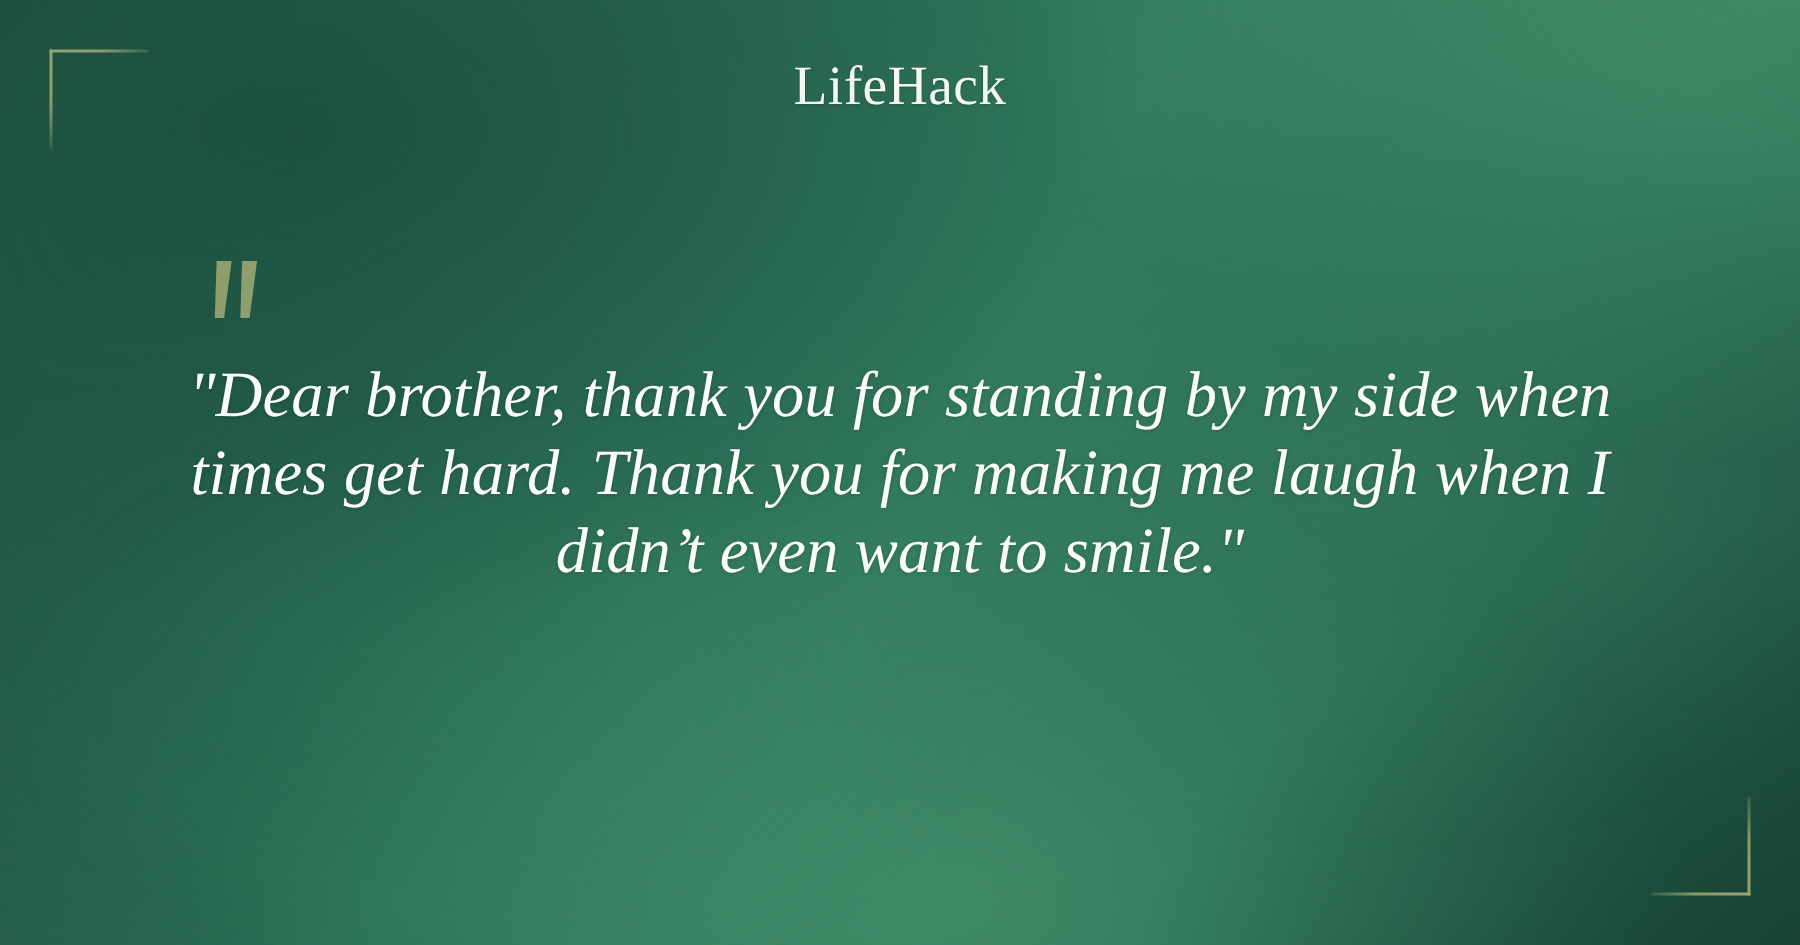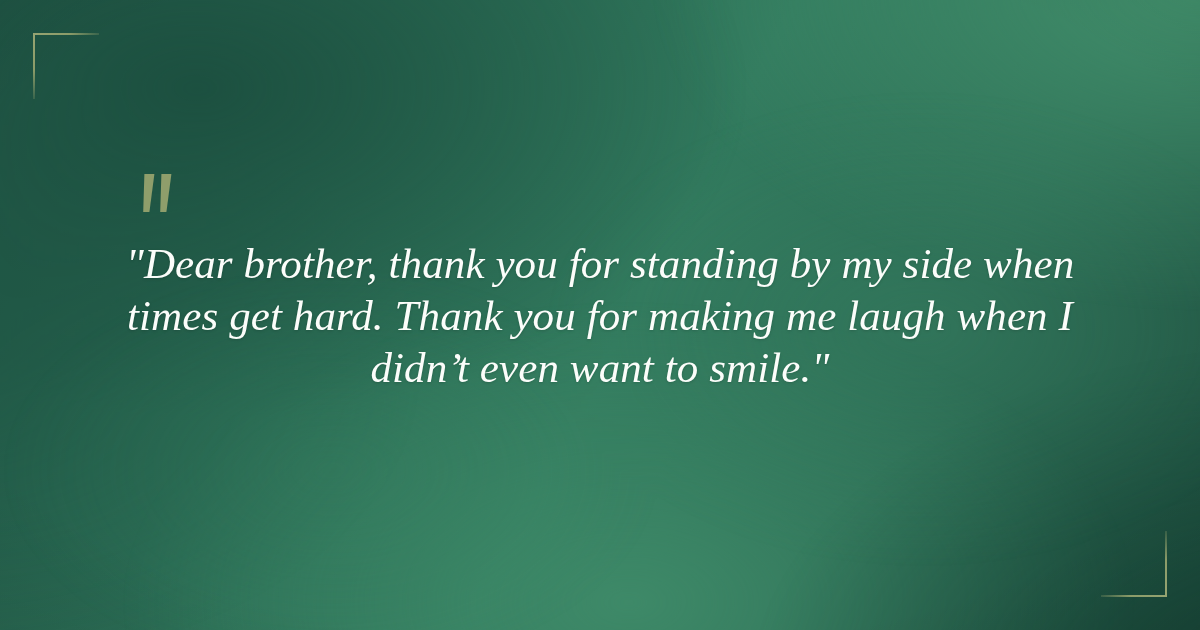--- a/index.html
+++ b/index.html
@@ -161,20 +161,23 @@
   <div class="corner corner-tl">
     <span class="arm-h"></span>
     <span class="arm-v"></span>
   </div>
 
   <div class="corner corner-br">
     <span class="arm-h"></span>
     <span class="arm-v"></span>
   </div>
 
+  <div class="brand">
+    <span class="brand-text">LifeHack</span>
+  </div>
 
   <div class="quote-mark">
     <svg viewBox="0 0 60 56" xmlns="http://www.w3.org/2000/svg" aria-hidden="true">
       <path d="M12.4 4.0 L22.4 4.0 L17.4 42.0 L11.2 42.0 Z" fill="#8f9e6b"></path>
       <path d="M29.4 4.0 L39.4 4.0 L34.4 42.0 L28.2 42.0 Z" fill="#8f9e6b"></path>
     </svg>
   </div>
 
   <div class="quote-wrap">
     <p class="quote-text">"Dear brother, thank you for standing by my side when times get hard. Thank you for making me laugh when I didn’t even want to smile."</p>

